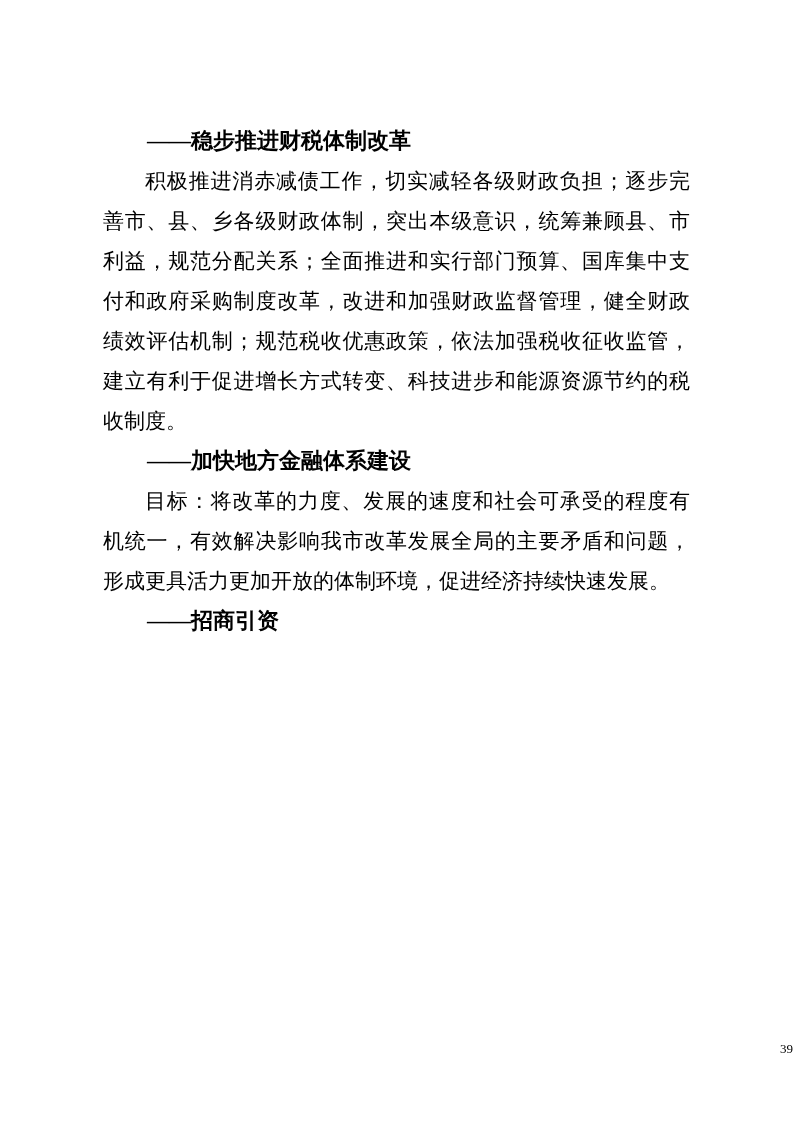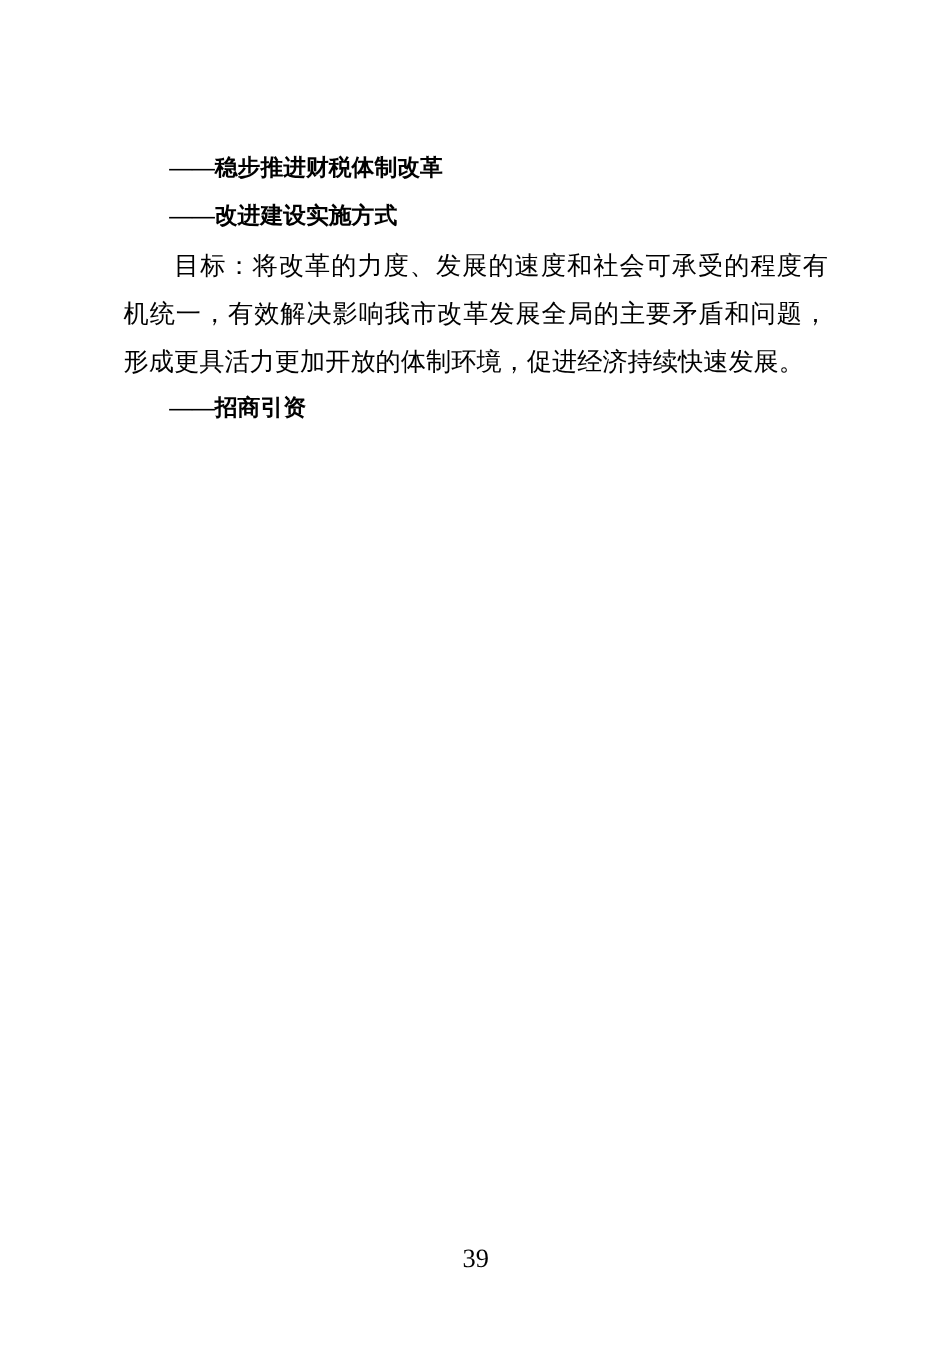--- a/index.html
+++ b/index.html
@@ -16,49 +16,50 @@
     font-family: "Liberation Serif", "DejaVu Serif", serif;
     color: #000000;
   }
   .content {
     position: absolute;
     left: 103px;
     top: 121px;
     width: 587px;
   }
   .heading {
-    font-size: 19px;
+    font-size: 22px;
     font-weight: bold;
     line-height: 40px;
     margin: 0;
     text-indent: 2em;
     white-space: nowrap;
   }
   .para {
     font-size: 21px;
     line-height: 40px;
     margin: 0;
     text-indent: 2em;
     text-align: justify;
     text-justify: inter-ideograph;
   }
   .page-number {
     position: absolute;
     top: 1038px;
     left: 0;
     width: 100%;
-    text-align: center;
-    font-size: 22px;
+    text-align: right;
+    font-size: 13px;
     line-height: 22px;
   }
 </style>
 </head>
 <body>
 
 <div class="page">
   <div class="content">
     <h2 class="heading">——稳步推进财税体制改革</h2>
-    <h2 class="heading">——改进建设实施方式</h2>
+    <p class="para">积极推进消赤减债工作，切实减轻各级财政负担；逐步完善市、县、乡各级财政体制，突出本级意识，统筹兼顾县、市利益，规范分配关系；全面推进和实行部门预算、国库集中支付和政府采购制度改革，改进和加强财政监督管理，健全财政绩效评估机制；规范税收优惠政策，依法加强税收征收监管，建立有利于促进增长方式转变、科技进步和能源资源节约的税收制度。</p>
+    <h2 class="heading">——加快地方金融体系建设</h2>
     <p class="para">目标：将改革的力度、发展的速度和社会可承受的程度有机统一，有效解决影响我市改革发展全局的主要矛盾和问题，形成更具活力更加开放的体制环境，促进经济持续快速发展。</p>
     <h2 class="heading">——招商引资</h2>
   </div>
   <div class="page-number">39</div>
 </div>
 
 </body></html>

